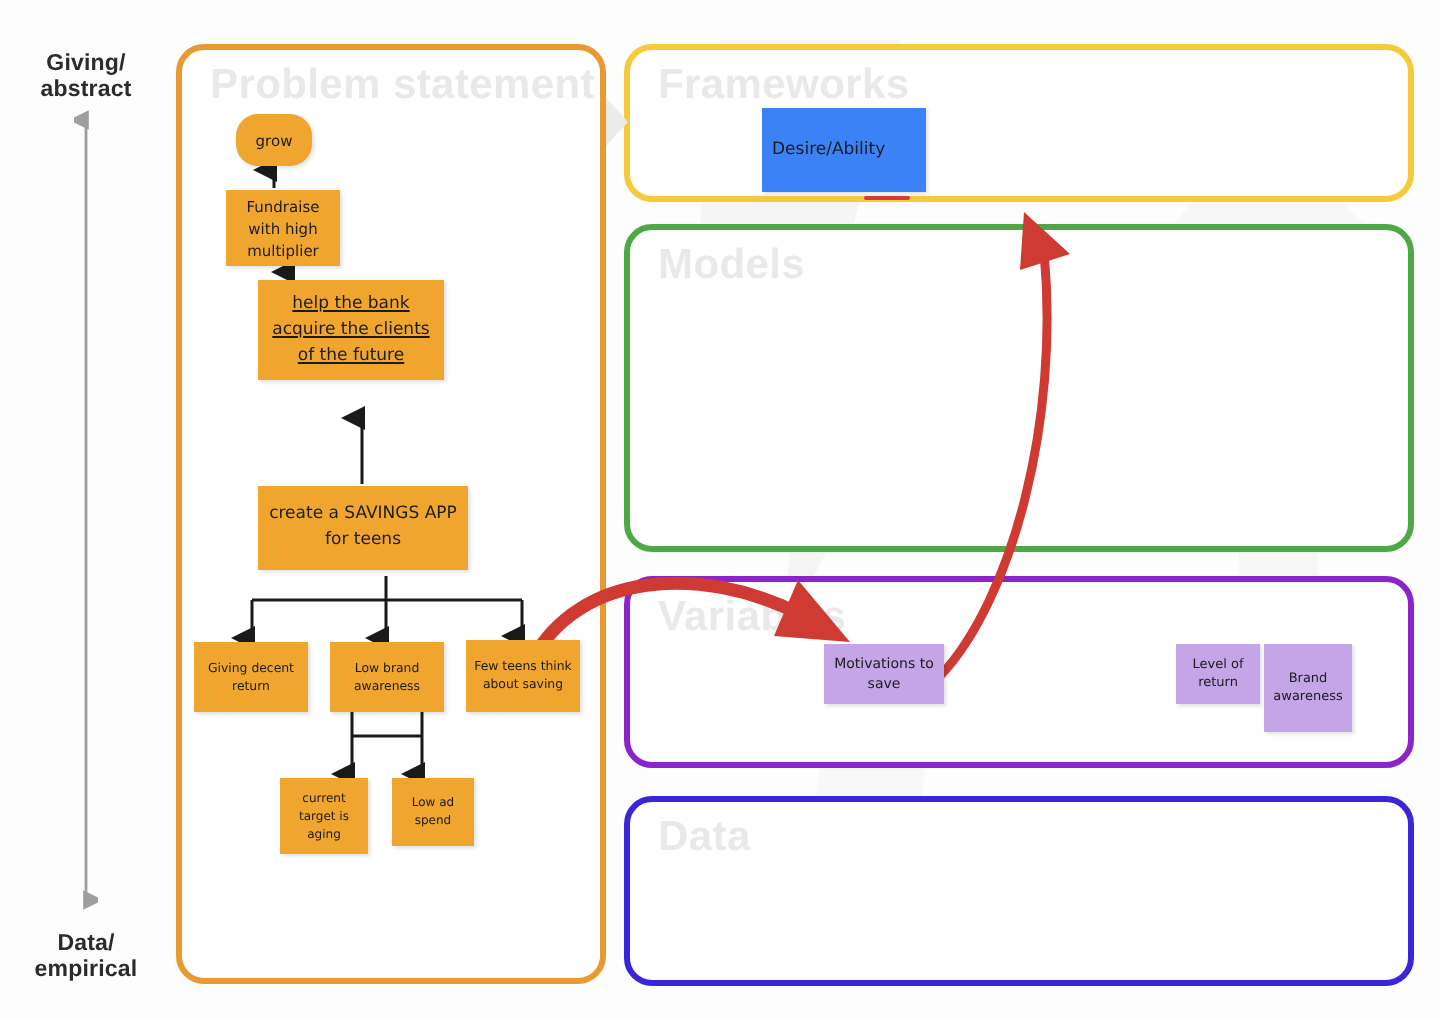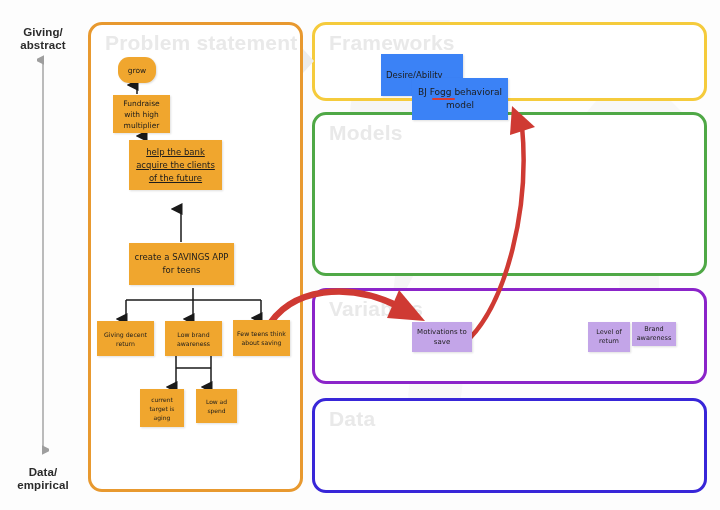--- a/index.html
+++ b/index.html
@@ -85,21 +85,21 @@
   
   #note-desire{left:381px;top:54px;width:82px;height:42px;font-size:8.5px;justify-content:flex-start;padding-left:5px;}
   #note-fogg{left:412px;top:78px;width:96px;height:42px;font-size:9px;line-height:13px;}
   #fogg-underline{
     position:absolute;left:432px;top:98px;width:23px;height:2px;
     background:#d73b35;border-radius:1px;
   }
   
   #note-motivations{left:412px;top:322px;width:60px;height:30px;font-size:7px;line-height:10px;}
   #note-level{left:588px;top:322px;width:42px;height:30px;font-size:6.5px;line-height:9px;}
-  #note-brandaw{left:632px;top:322px;width:44px;height:24px;font-size:6.5px;line-height:9px;}
+  #note-brandaw{left:632px;top:322px;width:44px;height:44px;font-size:6.5px;line-height:9px;}
   
   #connectors{position:absolute;left:0;top:0;width:720px;height:510px;pointer-events:none;}
 </style>
 </head>
 <body>
 
 <div id="board">
 
   <svg class="wm" style="left:300px;top:20px;width:420px;height:480px;" viewBox="0 0 420 480">
     <g fill="#f2f2f2">
@@ -195,20 +195,19 @@
   <div class="note orange" id="note-fundraise">Fundraise with high multiplier</div>
   <div class="note orange" id="note-bank">help the bank acquire the clients of the future</div>
   <div class="note orange" id="note-savings">create a SAVINGS APP for teens</div>
   <div class="note orange" id="note-return">Giving decent return</div>
   <div class="note orange" id="note-awareness">Low brand awareness</div>
   <div class="note orange" id="note-teens">Few teens think about saving</div>
   <div class="note orange" id="note-aging">current target is aging</div>
   <div class="note orange" id="note-adspend">Low ad spend</div>
 
   <div class="note cream" id="note-desire">Desire/Ability</div>
-  <div class="note cream" id="note-fogg">BJ Fogg behavioral model</div>
   <div id="fogg-underline"></div>
 
   <div class="note violet" id="note-motivations">Motivations to save</div>
   <div class="note violet" id="note-level">Level of return</div>
   <div class="note violet" id="note-brandaw">Brand awareness</div>
 
 </div>
 
 </body></html>

